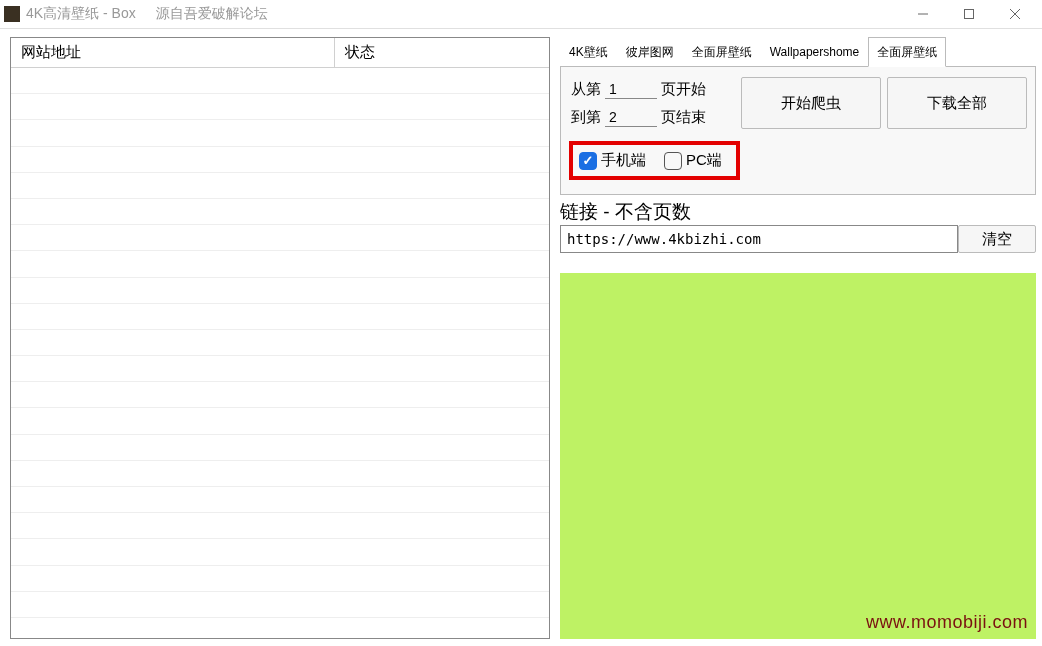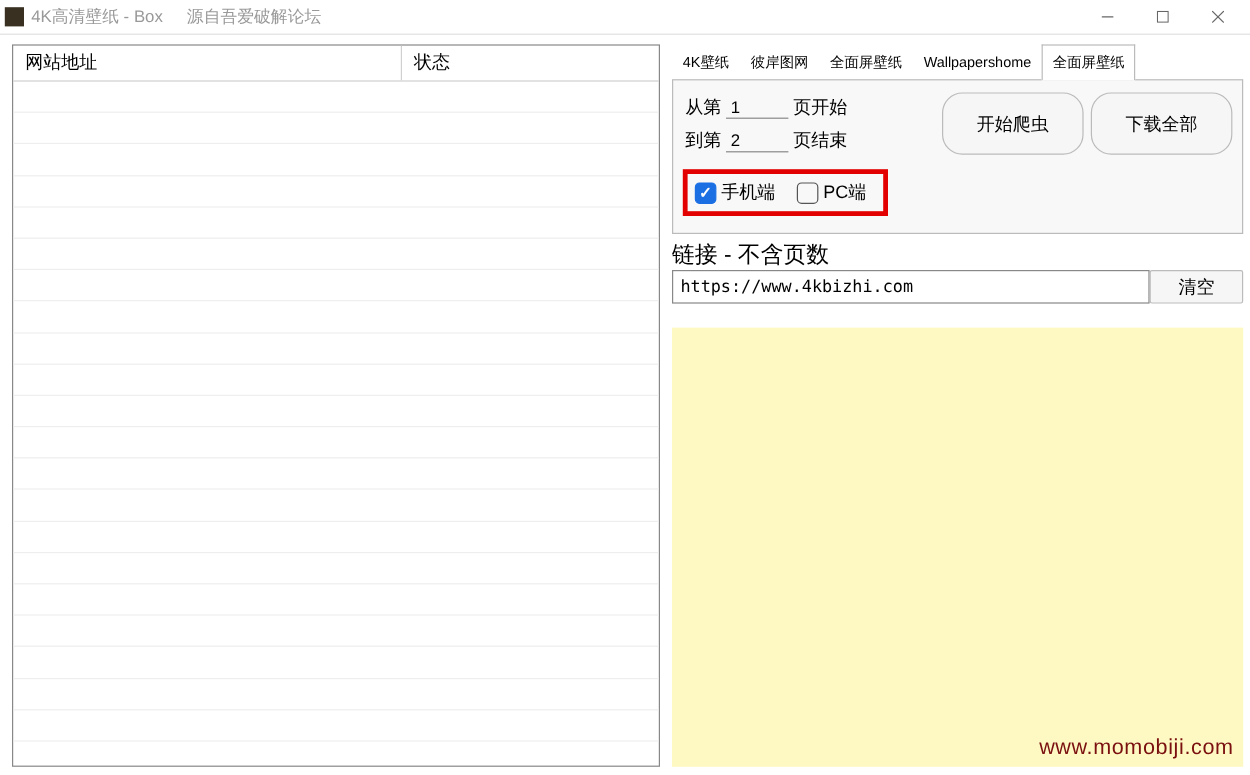--- a/index.html
+++ b/index.html
@@ -132,21 +132,21 @@
     background: transparent;
   }
   .btn {
     background: #f6f6f6;
     border: 1px solid #bbb;
     border-radius: 2px;
     font-size: 15px;
     display:flex; align-items:center; justify-content:center;
     cursor: default;
   }
-  .btn.big { width: 118px; height: 52px; border-radius: 17px; }
+  .btn.big { width: 140px; height: 52px; }
   .checkrow {
     display:flex;
     gap:18px;
     align-items:center;
     padding: 8px 2px;
     font-size:15px;
   }
   .highlight-box {
     border: 4px solid #E30000;
     padding: 6px 14px 6px 6px;
@@ -170,21 +170,21 @@
     height:28px;
     border:1px solid #888;
     padding:0 6px;
     font-family: monospace, "SimSun";
     font-size:14px;
   }
   .btn.small { width:78px; height:28px; }
   .preview {
     flex:1;
     margin-top:20px;
-    background:#fef9c3;
+    background:#bef264;
     position:relative;
     min-height:290px;
   }
   .watermark {
     position:absolute;
     right:8px;
     bottom:6px;
     color:#7a1010;
     font-size:18px;
     font-family: Arial, sans-serif;

